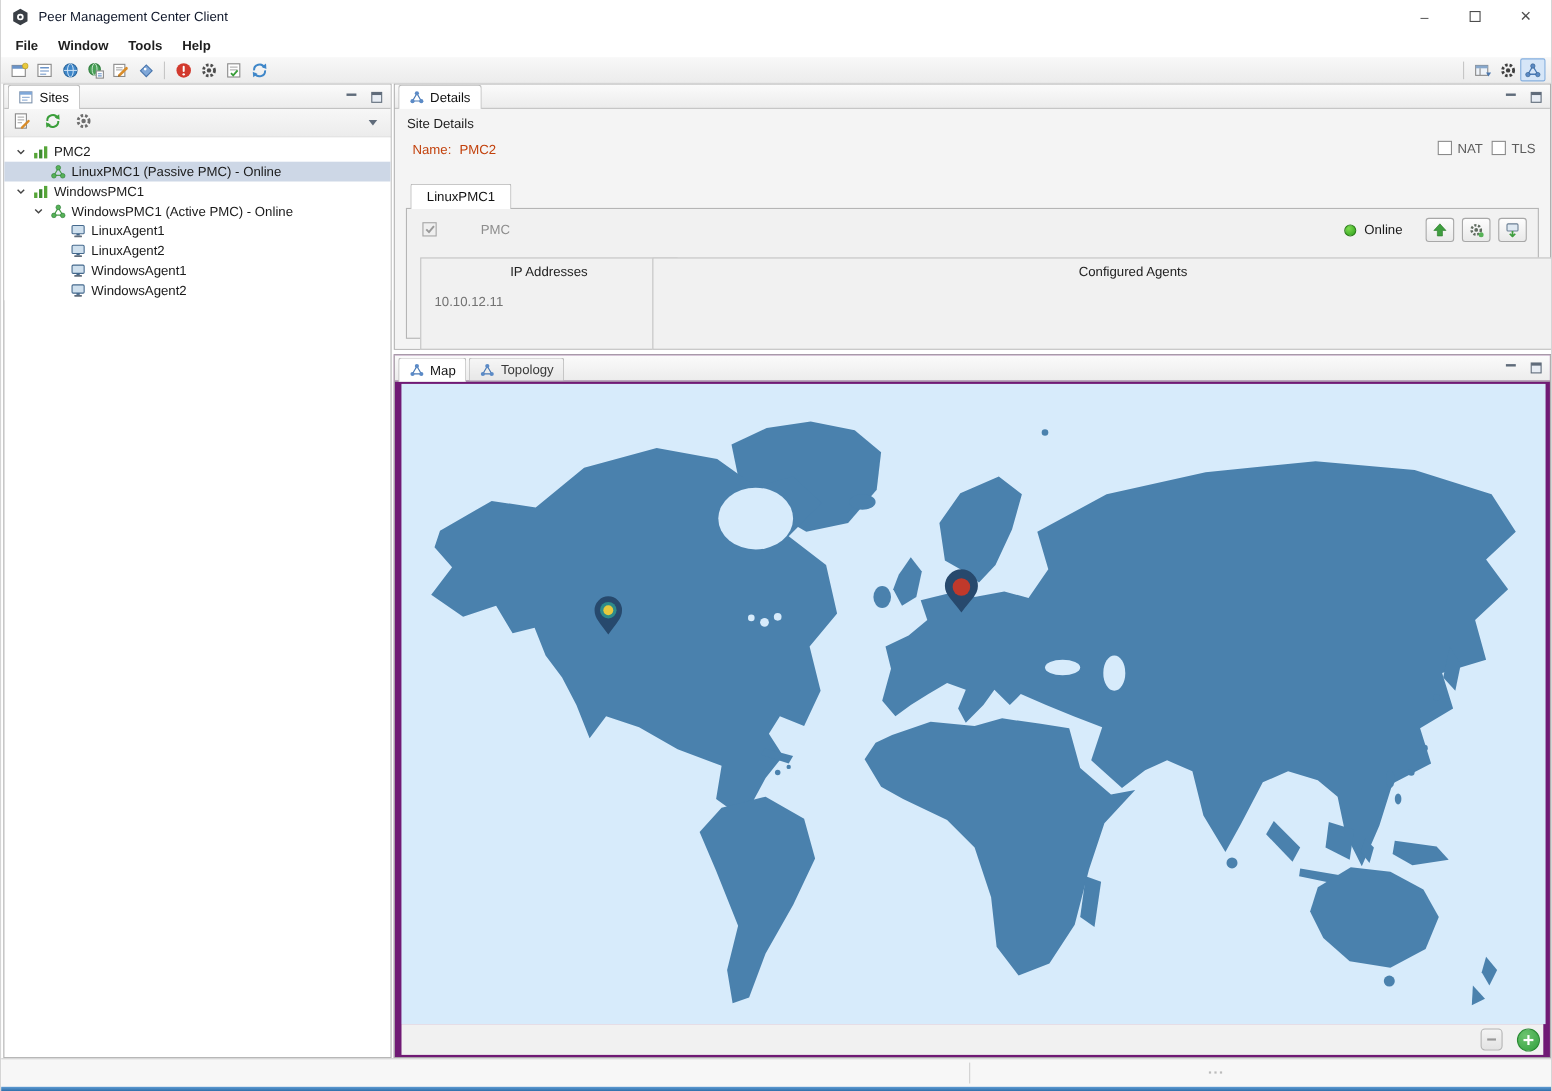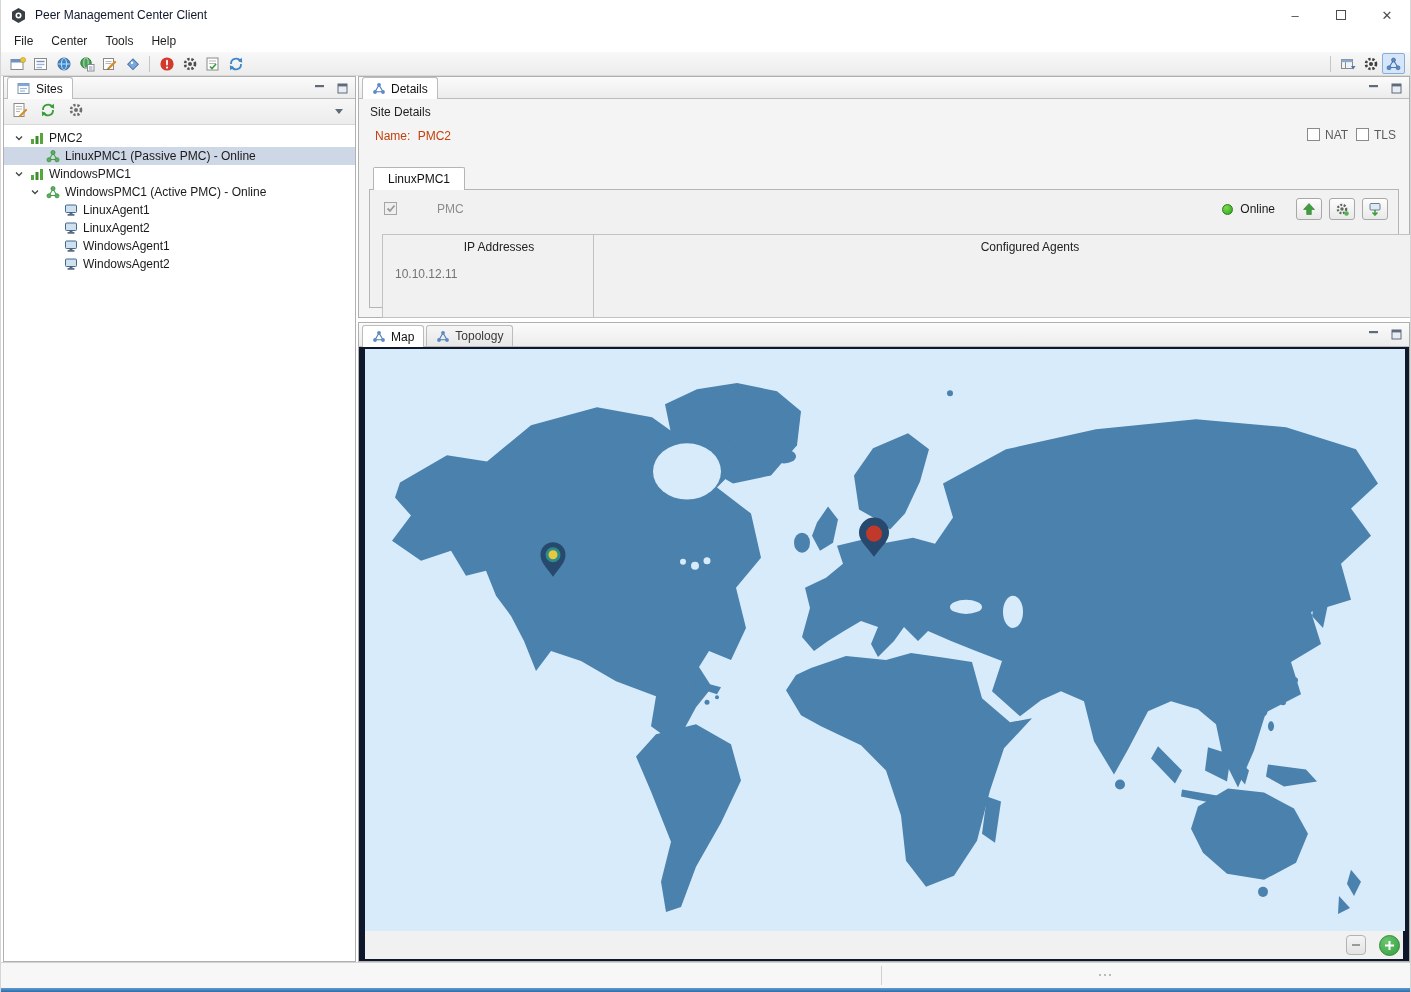--- a/index.html
+++ b/index.html
@@ -14,21 +14,21 @@
   
   .titlebar { position:absolute; left:0; top:0; right:0; height:30px; background:#fff; display:flex; align-items:center; }
   .app-icon { margin-left:9px; width:17px; height:17px; display:flex; }
   .title-text { margin-left:8px; color:#0f172a; font-size:12px; }
   .win-controls { margin-left:auto; display:flex; height:100%; }
   .win-btn { width:46px; height:100%; display:flex; align-items:center; justify-content:center; color:#4d4d4d; font-size:13px; }
   .max-glyph { width:10px; height:10px; border:1px solid #4d4d4d; display:block; }
 
   
   .menubar { position:absolute; top:30px; left:0; right:0; height:22px; display:flex; align-items:center; padding-left:4px; background:#fff; }
-  .menu-item { padding:3px 9px; color:#1f1f1f; }
+  .menu-item { padding:3px 9px; color:#1f1f1f;font-weight:bold; }
 
   
   .toolbar { position:absolute; top:52px; left:0; right:0; height:24px;
     background:linear-gradient(#f8f8f8,#ececec); border-bottom:1px solid #d9d9d9;
     display:flex; align-items:center; padding:0 5px; }
   .tb-icon { width:23px; height:21px; display:flex; align-items:center; justify-content:center; border:1px solid transparent; }
   .tb-icon.active-tool { background:#d6e6f8; border:1px solid #84aede; border-radius:2px; }
   .tb-sep { width:1px; height:16px; background:#c6c6c6; margin:0 5px; }
   .tb-spacer { flex:1; }
 
@@ -82,21 +82,21 @@
   .status-text { margin:0 14px 0 7px; color:#1a1a1a; }
   .act-btn { width:26px; height:22px; margin-left:7px; border:1px solid #a8a8a8; border-radius:3px;
     background:linear-gradient(#fdfdfd,#e9e9e9); display:flex; align-items:center; justify-content:center; }
   .group-box { position:absolute; top:44px; height:84px; border:1px solid #c2c2c2; background:#f1f1f1; }
   .group-ip { left:12px; width:234px; }
   .group-agents { left:223px; width:874px; }
   .group-title { text-align:center; margin-top:5px; color:#222; }
   .group-value { position:absolute; left:12px; top:32px; color:#737373; }
 
   
-  .map-panel { left:357px; top:322px; width:1052px; height:640px; background:#0f172a; }
+  .map-panel { left:357px; top:322px; width:1052px; height:640px; background:#701a75; }
   .map-panel .panel-tabbar { height:24px; }
   .map-canvas { position:absolute; left:6px; top:26px; width:1040px; height:582px; overflow:hidden; background:#d7ebfb; }
   .map-strip { position:absolute; left:6px; right:6px; top:608px; height:28px; background:#f1f1f1;
     display:flex; align-items:center; justify-content:flex-end; gap:13px; padding-right:3px; }
   .zoom-out-btn { width:20px; height:20px; border:1px solid #b3b3b3; border-radius:4px;
     background:linear-gradient(#f4f4f4,#e3e3e3); display:flex; align-items:center; justify-content:center; }
   .zoom-in-btn { width:21px; height:21px; border-radius:50%; border:1px solid #2a8a34;
     background:radial-gradient(circle at 35% 30%, #6cc46f, #32a03e); display:flex; align-items:center; justify-content:center; }
 
   
@@ -122,21 +122,21 @@
     <div class="win-btn">–</div>
     <div class="win-btn">
         <span class="max-glyph"></span>
       </div>
     <div class="win-btn">✕</div>
   </div>
 </div>
 
 <div class="menubar">
   <span class="menu-item">File</span>
-  <span class="menu-item">Center</span>
+  <span class="menu-item">Window</span>
   <span class="menu-item">Tools</span>
   <span class="menu-item">Help</span>
 </div>
 
 <div class="toolbar">
   <span class="tb-icon">
     <svg width="16" height="16">
         <rect x="1" y="3.5" width="12" height="10" fill="#fff" stroke="#8a8a8a"></rect>
         <rect x="1" y="3.5" width="12" height="3" fill="#6a93c8"></rect>
         <circle cx="13" cy="4" r="2.6" fill="#e8c93e" stroke="#b89a1e" stroke-width="0.6"></circle>

